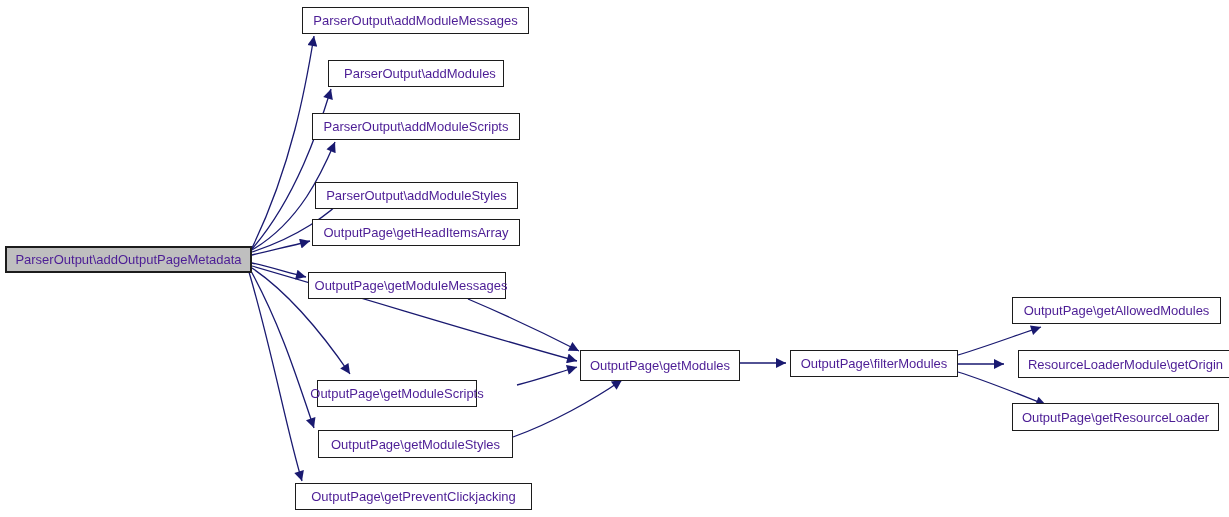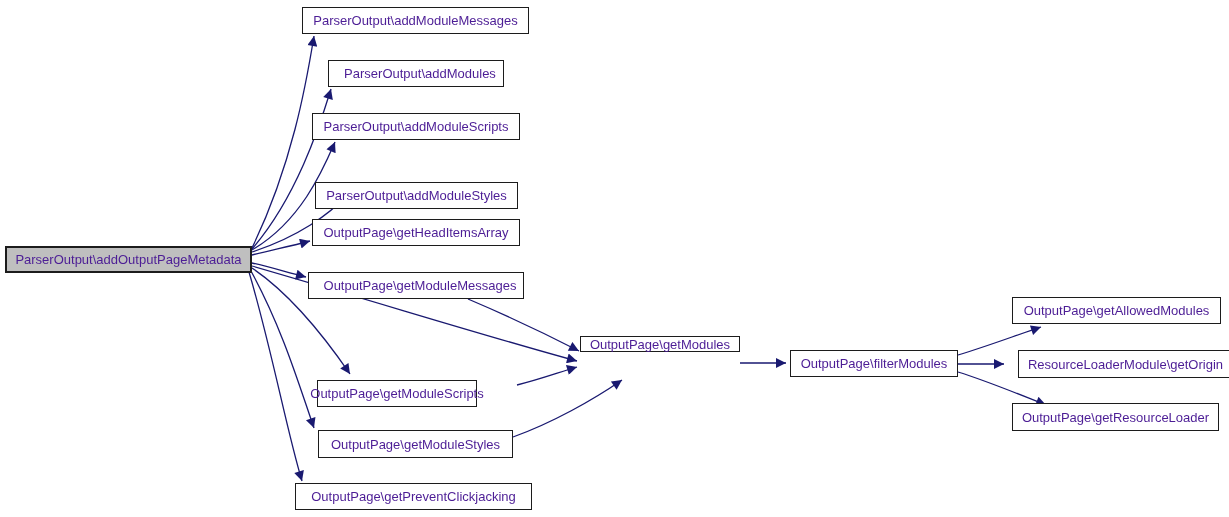--- a/index.html
+++ b/index.html
@@ -79,29 +79,29 @@
   <div class="node" style="left:302px; top:7px; width:227px; height:27px;">ParserOutput\addModuleMessages</div>
 
   <div class="node" style="left:328px; top:60px; width:176px; height:27px;padding-left:8px;">ParserOutput\addModules</div>
 
   <div class="node" style="left:312px; top:113px; width:208px; height:27px;">ParserOutput\addModuleScripts</div>
 
   <div class="node" style="left:315px; top:182px; width:203px; height:27px;">ParserOutput\addModuleStyles</div>
 
   <div class="node" style="left:312px; top:219px; width:208px; height:27px;">OutputPage\getHeadItemsArray</div>
 
-  <div class="node" style="left:308px; top:272px; width:216px; height:27px;padding-left:8px;">OutputPage\getModuleMessages</div>
+  <div class="node" style="left:308px; top:272px; width:198px; height:27px;padding-left:8px;">OutputPage\getModuleMessages</div>
 
   <div class="node" style="left:317px; top:380px; width:160px; height:27px;">OutputPage\getModuleScripts</div>
 
   <div class="node" style="left:318px; top:430px; width:195px; height:28px;">OutputPage\getModuleStyles</div>
 
   <div class="node" style="left:295px; top:483px; width:237px; height:27px;">OutputPage\getPreventClickjacking</div>
 
-  <div class="node" style="left:580px; top:336px; width:160px; height:16px;">OutputPage\getModules</div>
+  <div class="node" style="left:580px; top:350px; width:160px; height:31px;">OutputPage\getModules</div>
 
   <div class="node" style="left:790px; top:350px; width:168px; height:27px;">OutputPage\filterModules</div>
 
   <div class="node" style="left:1012px; top:297px; width:209px; height:27px;">OutputPage\getAllowedModules</div>
 
   <div class="node" style="left:1008px; top:350px; width:215px; height:28px;margin-left:10px;">ResourceLoaderModule\getOrigin</div>
 
   <div class="node" style="left:1012px; top:403px; width:207px; height:28px;">OutputPage\getResourceLoader</div>
 
 </div>

